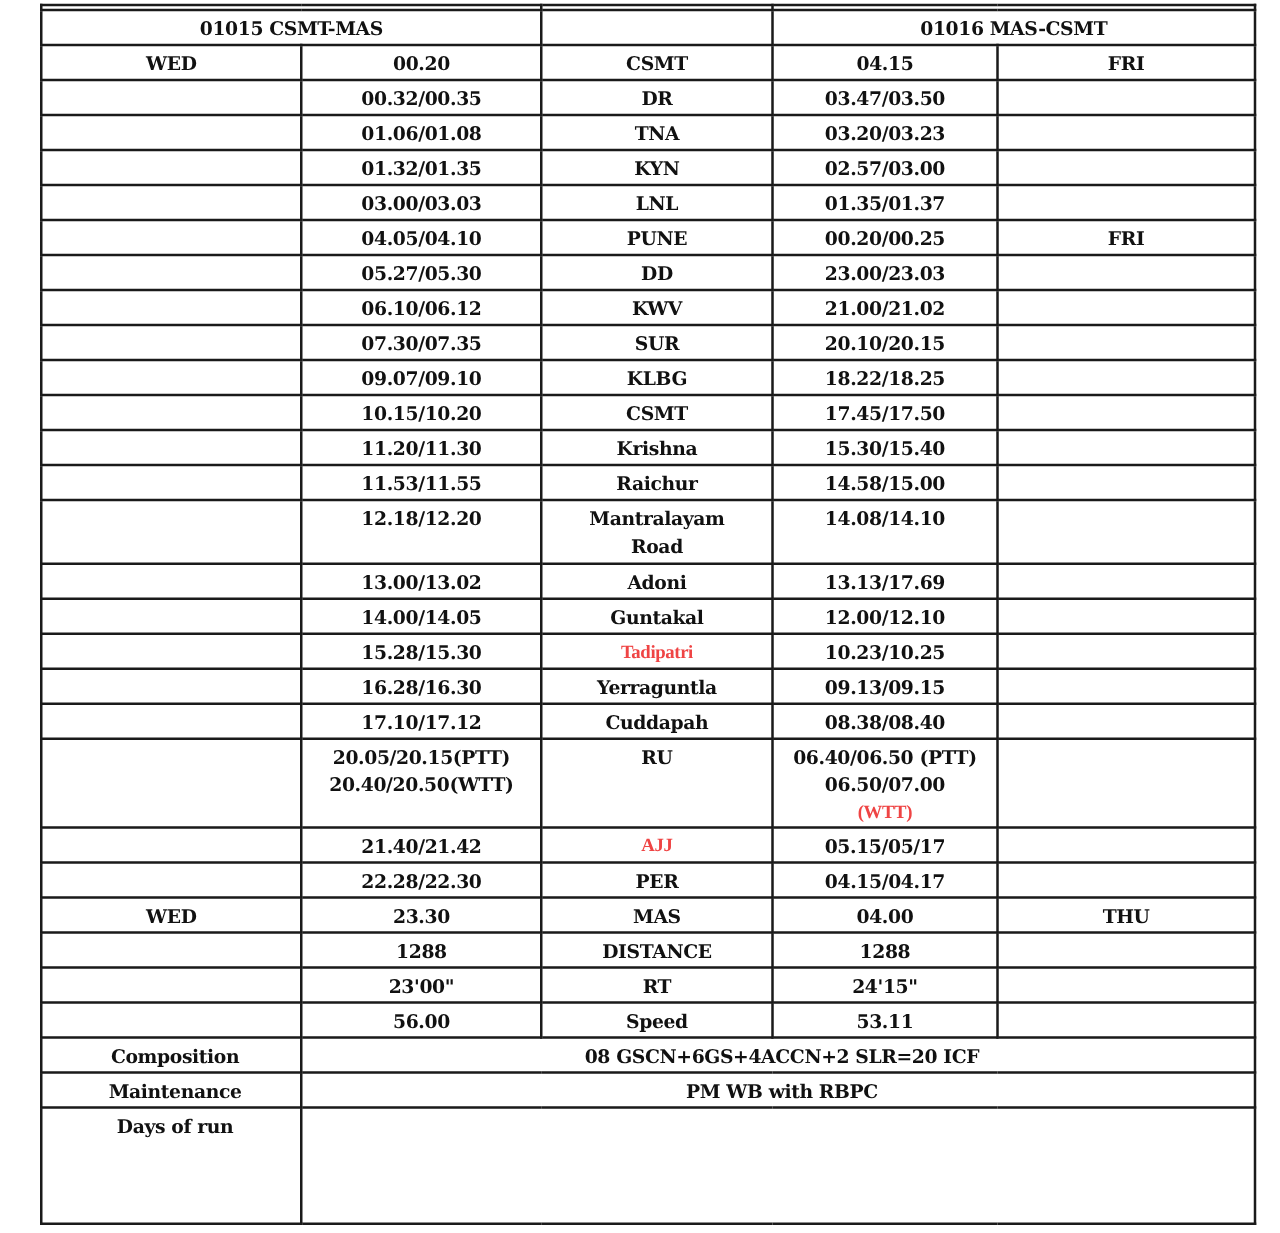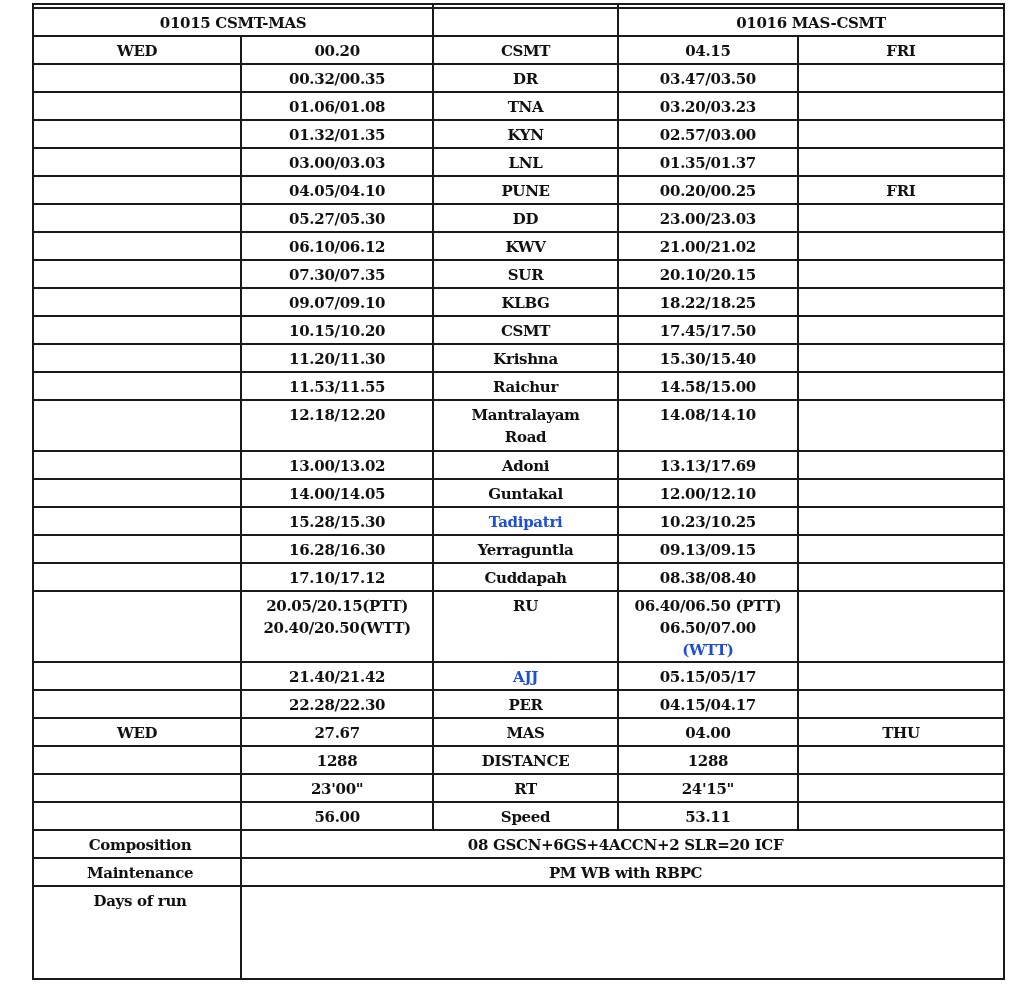--- a/index.html
+++ b/index.html
@@ -6,21 +6,21 @@
   body { width:1024px; height:986px; overflow:hidden; position:relative;
          font-family:"DejaVu Serif","Liberation Serif",serif; color:#111; }
   table.tt { position:absolute; left:32px; top:3px; width:973px; border-collapse:collapse;
              table-layout:fixed; font-weight:bold; font-size:15px; letter-spacing:-0.3px; }
   table.tt td { border:2px solid #1a1a1a; text-align:center; vertical-align:top;
                 padding:3px 2px 0 2px; height:23px; line-height:22px; overflow:hidden; }
   table.tt tr.top td { height:2px; padding:0; }
   table.tt tr.tall2 td { height:46px;margin-top:25px; }
   table.tt tr.tall3 td { height:62px; }
   table.tt td.left { text-align:center; padding-left:8px; }
-  .faded { color:#1d4ed8; }
+  .faded { color:#ef4444;font-family:Liberation Serif, serif; }
   .c1 { width:206px; } .c2 { width:190px; } .c3 { width:183px; } .c4 { width:178px; } .c5 { width:204px; }
   .line { display:block; }
 </style>
 </head>
 <body>
 
 <table class="tt">
   <colgroup>
       <col class="c1">
       <col class="c2">
@@ -203,21 +203,21 @@
   <tr>
         <td></td>
         <td>22.28/22.30</td>
         <td>PER</td>
         <td>04.15/04.17</td>
         <td></td>
       </tr>
 
   <tr>
     <td>WED</td>
-    <td>27.67</td>
+    <td>23.30</td>
     <td>MAS</td>
     <td>04.00</td>
     <td>THU</td>
   </tr>
 
   <tr>
         <td></td>
         <td>1288</td>
         <td>DISTANCE</td>
         <td>1288</td>

